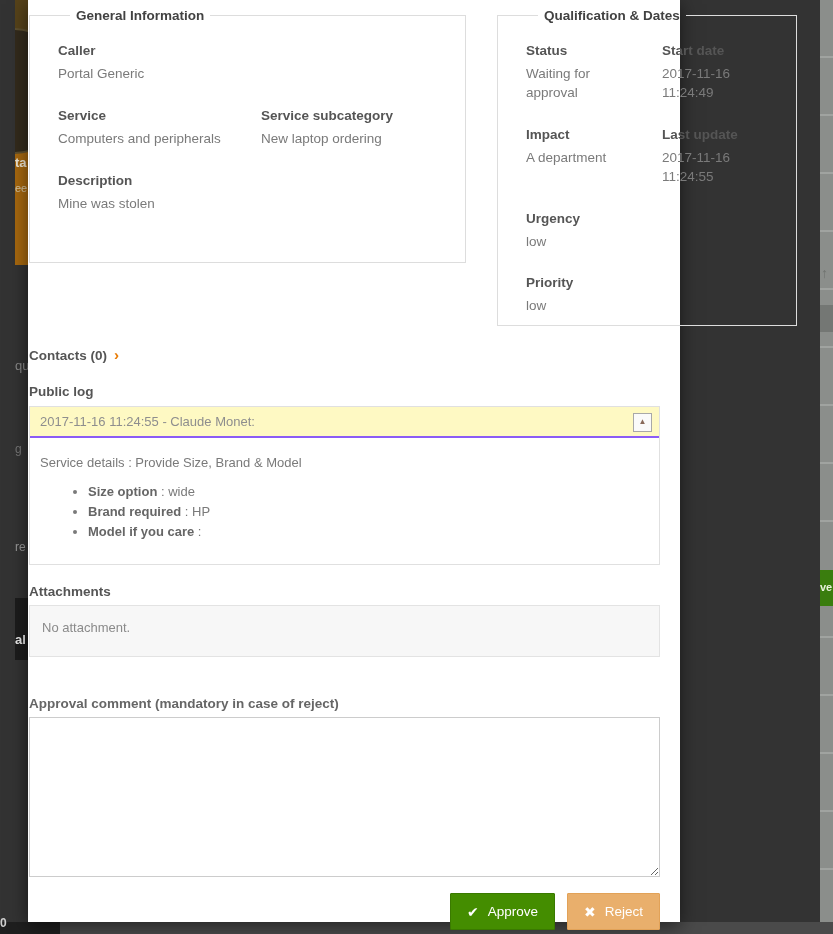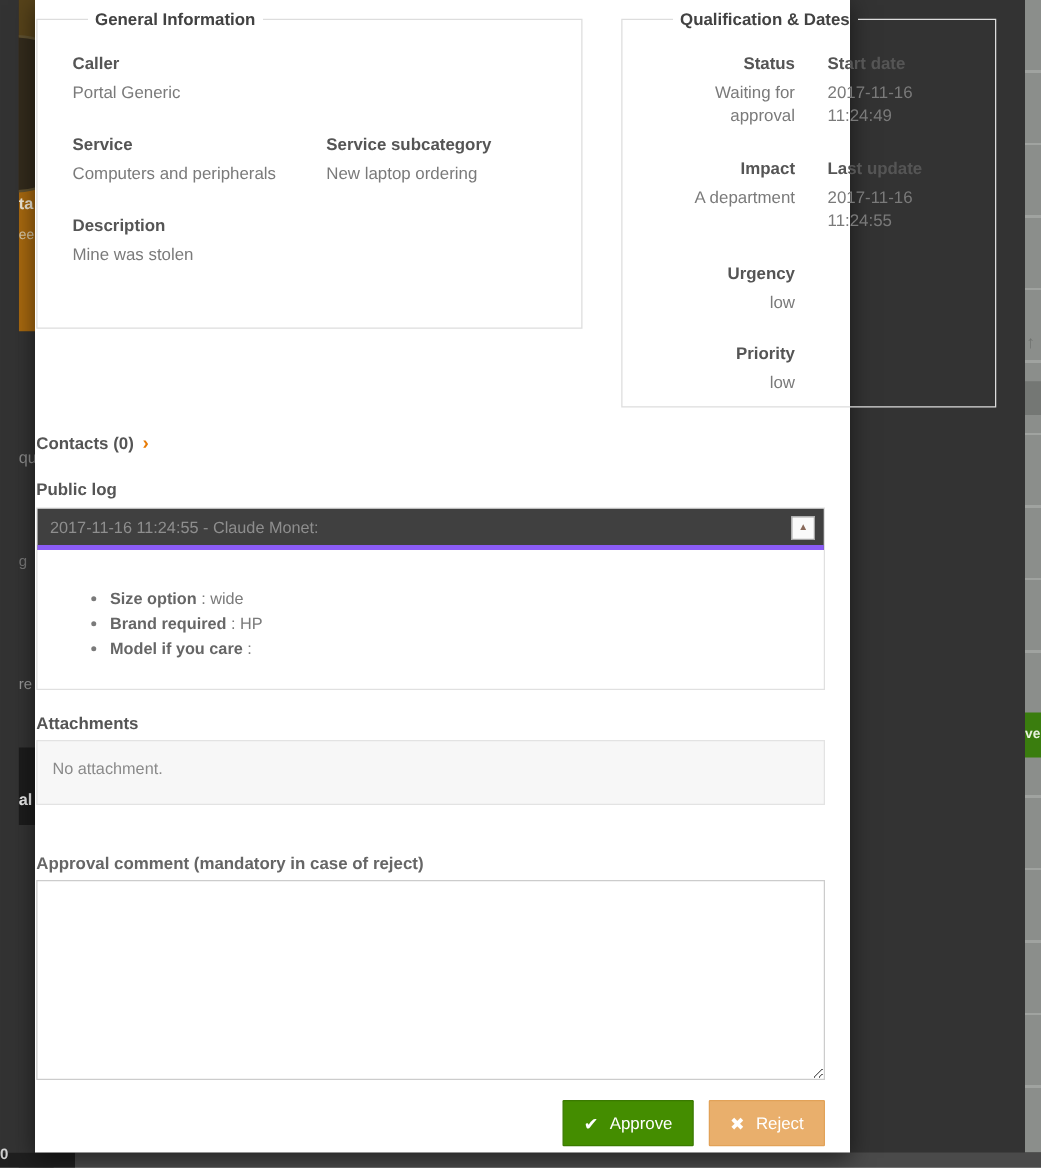--- a/index.html
+++ b/index.html
@@ -32,32 +32,32 @@
   .footer-zero{position:absolute;left:0px;top:-6px;color:#cfcfcf;font-weight:bold;font-size:12px;}
   
   .modal{position:absolute;left:28px;top:0;width:652px;height:922px;background:#fff;z-index:10;
     box-shadow:0 4px 18px rgba(0,0,0,0.55);box-sizing:border-box;padding:8px 20px 0 1px;}
   fieldset{border:1px solid #ddd;margin:0;padding:12px 14px 12px 28px;box-sizing:border-box;}
   legend{font-weight:bold;color:#424242;font-size:13.5px;padding:0 6px;margin-left:12px;}
   .fs-row{display:flex;margin-top:8px;margin-bottom:24px;}
   .fs-row:last-child{margin-bottom:0;}
   .fcol{box-sizing:border-box;}
   .gi .fcol1{width:203px;padding-right:10px;}
-  .qd .fcol1{width:136px;padding-right:26px;text-align:right;}
+  .qd .fcol1{width:136px;padding-right:26px;}
   .qd .fcol2{width:120px;}
   .flabel{font-weight:bold;color:#555;margin-bottom:7px;font-size:13.5px;}
   .fvalue{color:#7a7a7a;line-height:1.4;font-size:13.5px;}
   .top-row{display:flex;align-items:flex-start;}
   .fs-general{flex:0 0 437px;height:255px;margin-right:31px;}
   .fs-qual{flex:1;height:318px;}
   .contacts{margin-top:20px;font-weight:bold;color:#555;font-size:13.5px;cursor:pointer;}
   .contacts .chev{color:#e87b05;font-weight:bold;font-size:15px;margin-left:7px;}
   .section-h{margin-top:21px;font-weight:bold;color:#555;font-size:13.5px;}
   .log-box{margin-top:7px;border:1px solid #e0e0e0;}
-  .log-head{background:#404040;border-bottom:4px solid #8b5cf6;color:#8e8e8e;
+  .log-head{background:#fef9c3;border-bottom:2px solid #8b5cf6;color:#8e8e8e;
     padding:7px 8px 7px 10px;font-size:13px;position:relative;}
   .collapse-btn{position:absolute;right:7px;top:6px;width:17px;height:17px;border:1px solid #a8a8a8;
     background:#fafafa;color:#88695a;font-size:8px;line-height:15px;text-align:center;cursor:pointer;}
   .log-body{padding:17px 10px 20px 10px;color:#7a7a7a;}
   .log-intro{margin:0 0 2px 0;}
   .log-body ul{margin:14px 0 0 0;padding-left:48px;}
   .log-body li{margin-bottom:5px;}
   .log-body li b{color:#666;}
   .attach-h{margin-top:19px;}
   .attach-box{margin-top:6px;background:#f7f7f7;border:1px solid #e3e3e3;padding:14px 12px 21px 12px;color:#8a8a8a;}
@@ -168,20 +168,21 @@
     <span>Contacts (0)</span><span class="chev">›</span>
   </div>
 
   <div class="section-h">Public log</div>
   <div class="log-box">
     <div class="log-head">
       <span>2017-11-16 11:24:55 - Claude Monet:</span>
       <span class="collapse-btn">▲</span>
     </div>
     <div class="log-body">
+      <p class="log-intro">Service details : Provide Size, Brand &amp; Model</p>
       <ul>
         <li><b>Size option</b><span> : </span><span>wide</span></li>
         <li><b>Brand required</b><span> : </span><span>HP</span></li>
         <li><b>Model if you care</b><span> : </span><span></span></li>
       </ul>
     </div>
   </div>
 
   <div class="section-h attach-h">Attachments</div>
   <div class="attach-box">

